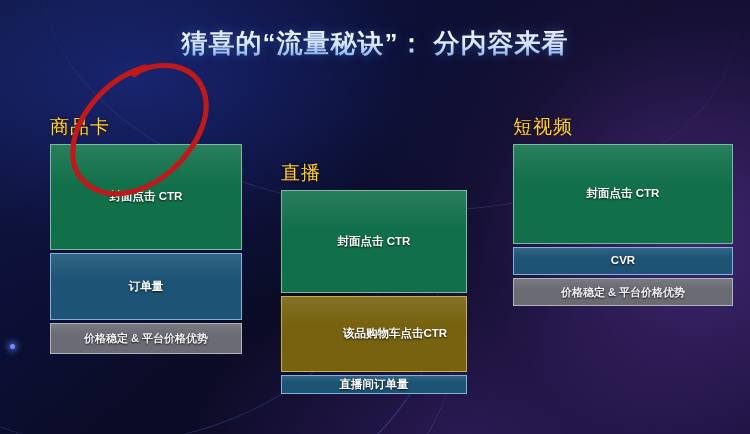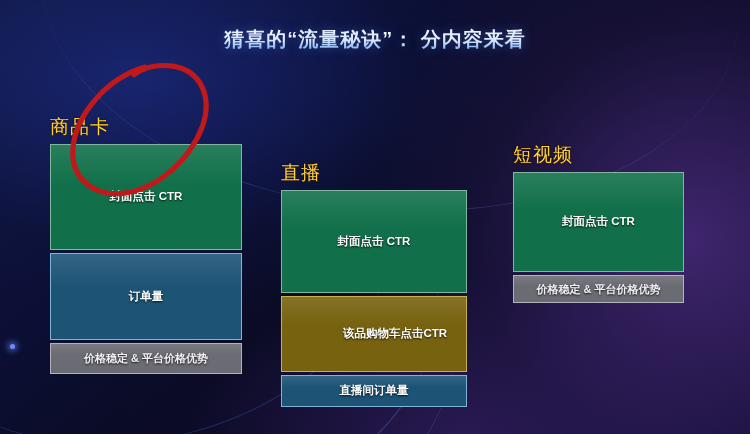--- a/index.html
+++ b/index.html
@@ -82,40 +82,40 @@
     background: #6f8cff;
     box-shadow: 0 0 6px 2px rgba(110,140,255,0.7);
   }
 
   
   #title {
     position: absolute;
     left: 0; top: 26px;
     width: 750px;
     text-align: center;
-    font-size: 20px;
+    font-size: 26px;
     font-weight: bold;
     letter-spacing: 1px;
     color: #f2f6ff;
     background: linear-gradient(180deg, #ffffff 0%, #f3f8ff 52%, #9ec6f5 78%, #5ea2e8 100%);
     -webkit-background-clip: text;
     background-clip: text;
     -webkit-text-fill-color: transparent;
     text-shadow: 0 0 12px rgba(90,150,255,0.35);
     white-space: nowrap;
   }
 
   
   .column {
     position: absolute;
     top: 112px;
   }
   .col-1 { left: 50px;  width: 192px; }
   .col-2 { left: 281px; width: 186px; margin-top: 46px; }
-  .col-3 { left: 513px; width: 171px; margin-top: 28px; }
+  .col-3 { left: 513px; width: 220px; }
 
   .col-head {
     height: 32px;
     line-height: 30px;
     text-align: left;
     font-size: 19px;
     font-weight: normal;
     color: #ffd13b;
     text-shadow: 0 0 2px rgba(0,0,0,0.9), 1px 1px 0 rgba(80,40,0,0.65);
     letter-spacing: 1px;
@@ -149,27 +149,27 @@
 
   .block.green  { background: #11704a; border-color: #7fb7a0; }
   .block.blue   { background: #1d5476; border-color: #7fb4d6; }
   .block.olive  { background: #76620f; border-color: #c8ae4e; padding-left: 42px; }
   .block.grey   { background: #6b6b73; border-color: #b3b3bd; color:#f0f0f5; }
 
   .block .line2 { display: block; }
 
   
   .c1-green { height: 106px; }
-  .c1-blue  { height:  87px; align-items: center; }
+  .c1-blue  { height:  67px; align-items: center; }
   .c1-grey  { height:  31px; }
 
   .c2-green { height: 103px; }
   .c2-olive { height:  76px; }
   .c2-blue1 { height:  27px; }
-  .c2-blue2 { height:  32px; }
+  .c2-blue2 { height:  19px; }
 
   .c3-green { height: 100px; }
   .c3-olive { height:  71px; }
   .c3-blue  { height:  28px; }
   .c3-grey  { height:  28px; }
 
   .block.grey { font-size: 11px; }
   .c2-blue2 { font-size: 11.5px; }
 
   
@@ -226,20 +226,23 @@
         <span>直播间订单量</span>
       </div>
     </div>
   </div>
 
   <div class="column col-3">
     <div class="col-head">短视频</div>
     <div class="blocks">
       <div class="block green c3-green">
         <span>封面点击 CTR</span>
+      </div>
+      <div class="block blue c3-blue">
+        <span>CVR</span>
       </div>
       <div class="block grey c3-grey">
         <span>价格稳定 &amp; 平台价格优势</span>
       </div>
     </div>
   </div>
 
   <div id="red-circle">
     <svg width="170" height="140" viewBox="0 0 170 140">
       <path d="M 96 6

